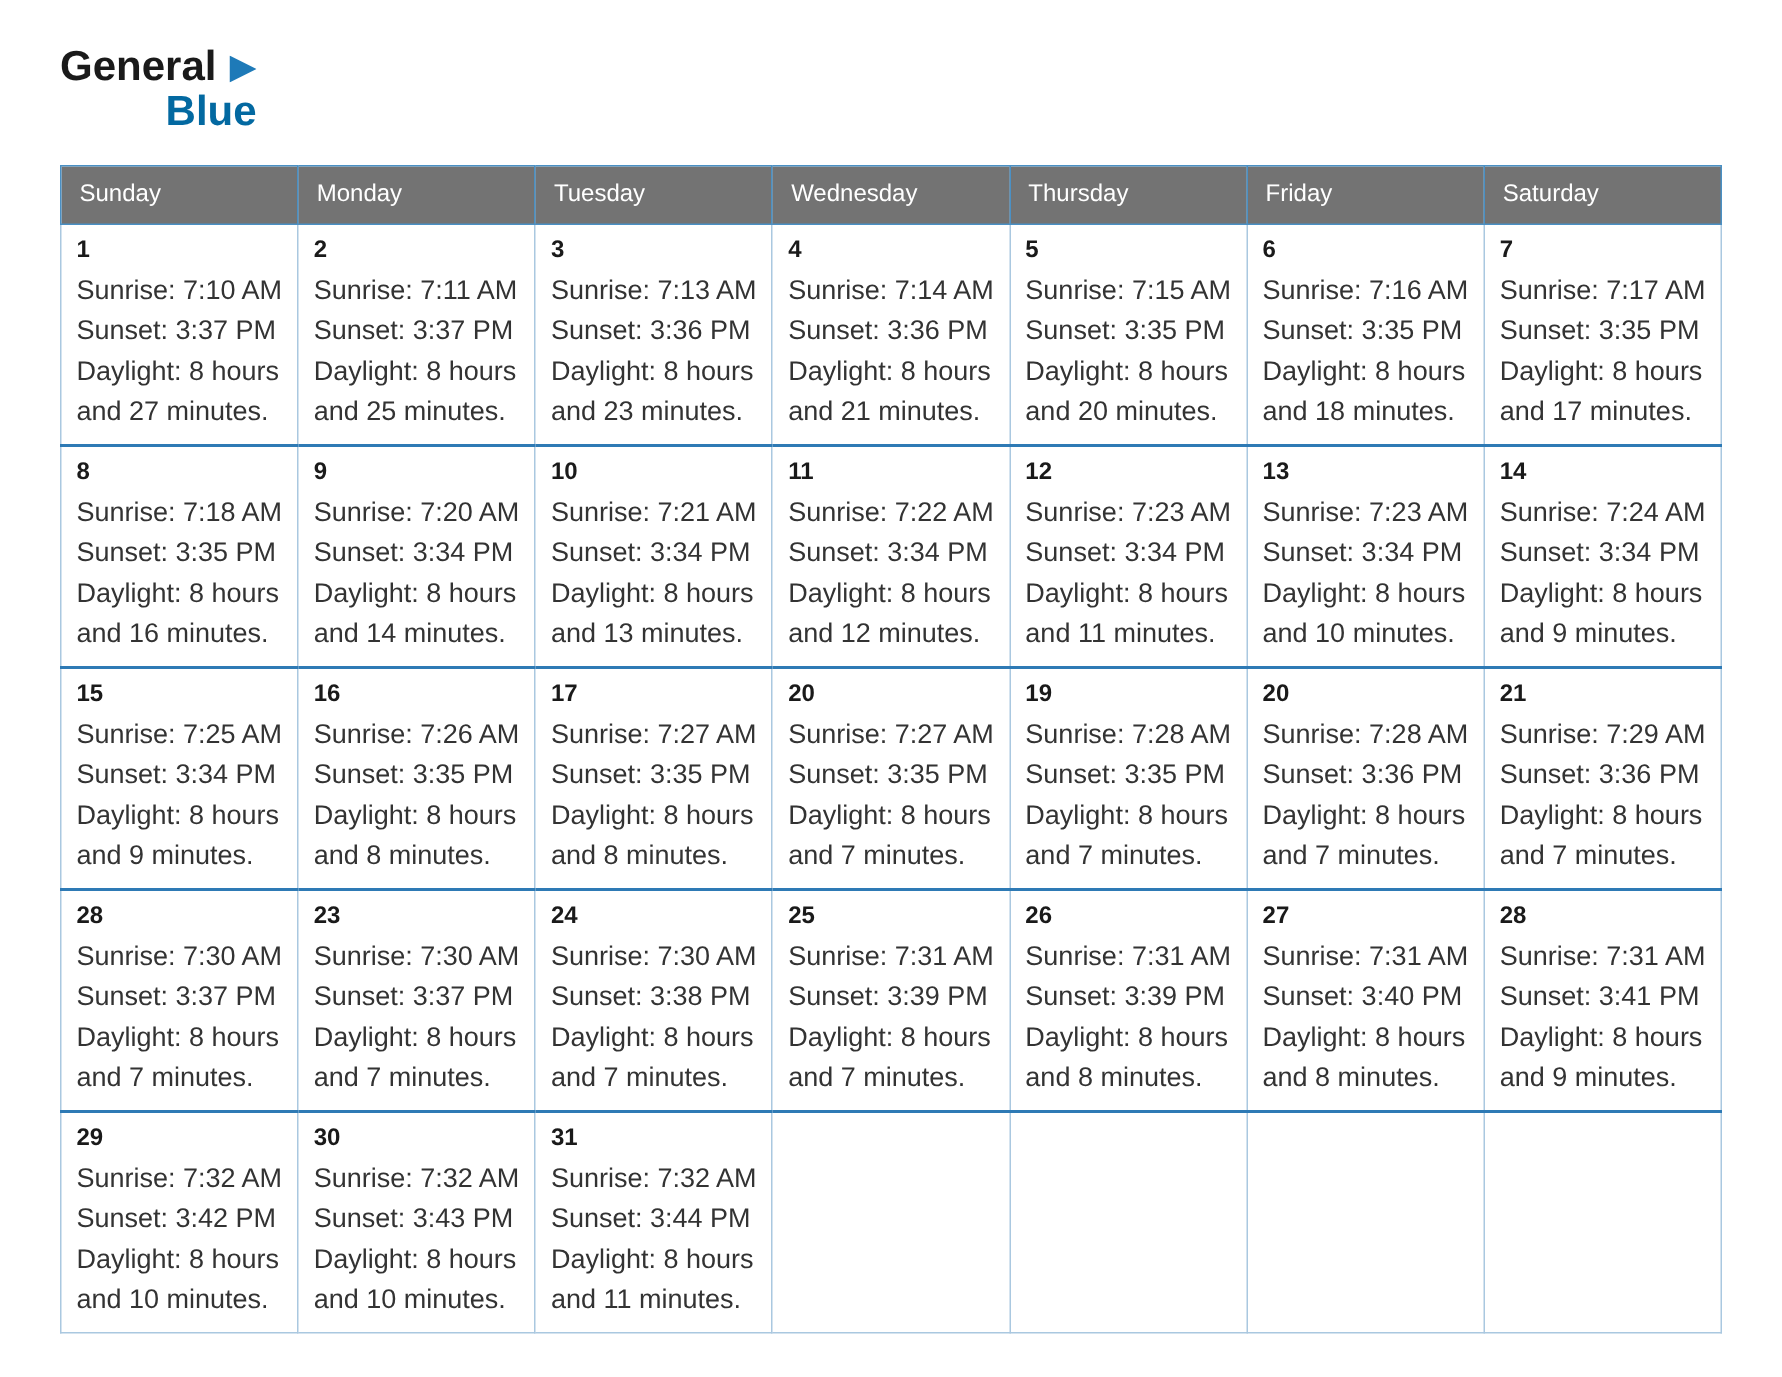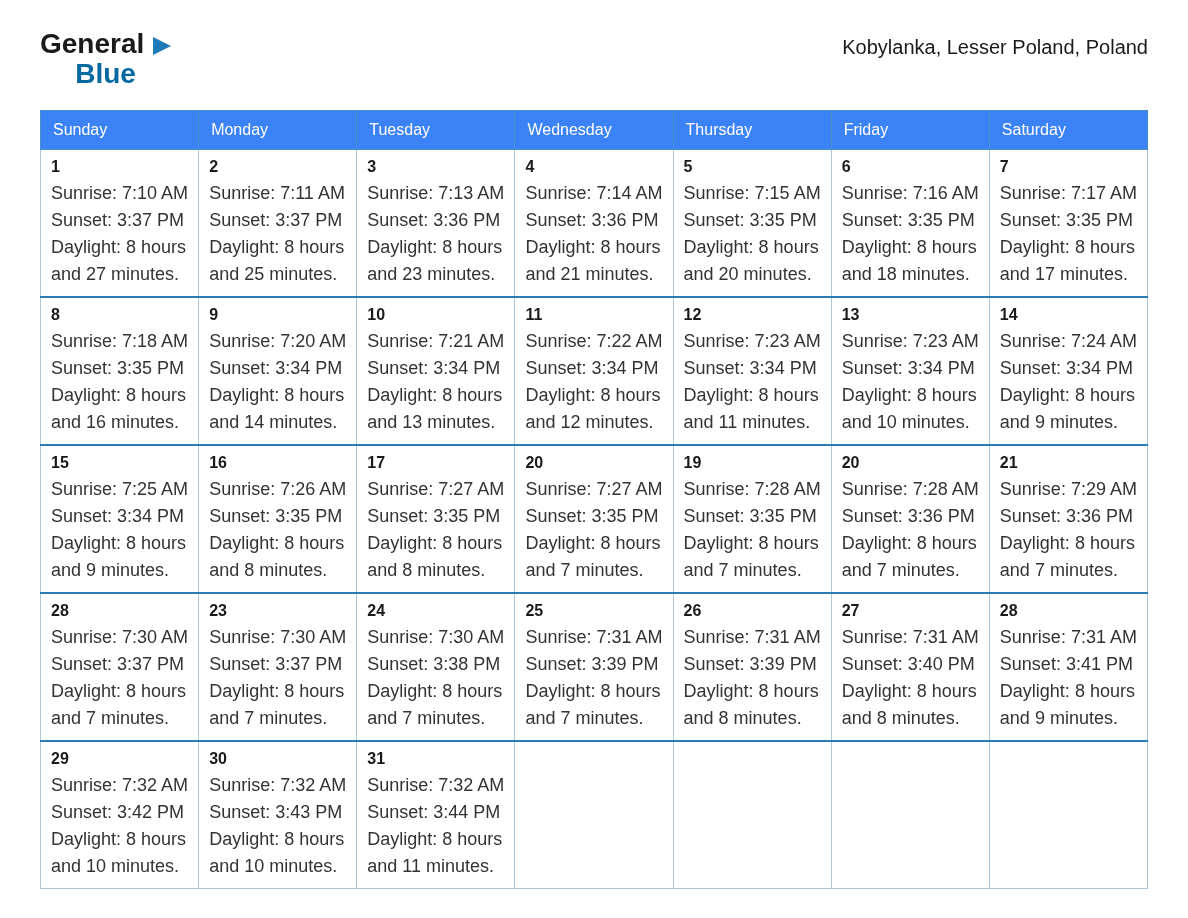--- a/index.html
+++ b/index.html
@@ -12,21 +12,21 @@
     }
     .header {
       display: flex;
       justify-content: space-between;
       align-items: flex-start;
       margin-bottom: 20px;
     }
     .logo {
       display: flex;
       flex-direction: column;
-      align-items: center;
+      align-items: flex-end;
     }
     .logo-text {
       font-size: 28px;
       font-weight: bold;
       color: #1a1a1a;
       line-height: 1;
     }
     .logo-text span.general { color: #1a1a1a; }
     .logo-line {
       display: flex;
@@ -50,21 +50,21 @@
       font-size: 20px;
       color: #1a1a1a;
       margin-top: 6px;
     }
     .calendar {
       width: 100%;
       border-collapse: collapse;
       border: 1px solid #4a90c4;
     }
     .calendar th {
-      background-color: #3b82f6;
+      background-color: #737373;
       color: #fff;
       font-size: 16px;
       padding: 10px 12px;
       text-align: left;
       border: 1px solid #4a90c4;
       font-weight: normal;
     }
     .calendar td {
       vertical-align: top;
       padding: 8px 10px;
@@ -102,21 +102,20 @@
         <svg width="18" height="18" viewBox="0 0 18 18" style="display:inline-block;vertical-align:middle;margin-left:1px;">
           <polygon points="0,0 18,9 0,18" fill="#1e7ab8"></polygon>
         </svg>
       </span>
     </div>
     <div>
       <span class="logo-blue-text">Blue</span>
     </div>
   </div>
   <div class="title-section">
-    <div class="subtitle">Kobylanka, Lesser Poland, Poland</div>
   </div>
 </div>
 
 <table class="calendar">
   <thead>
     <tr>
     <th>Sunday</th>
         <th>Monday</th>
         <th>Tuesday</th>
         <th>Wednesday</th>

